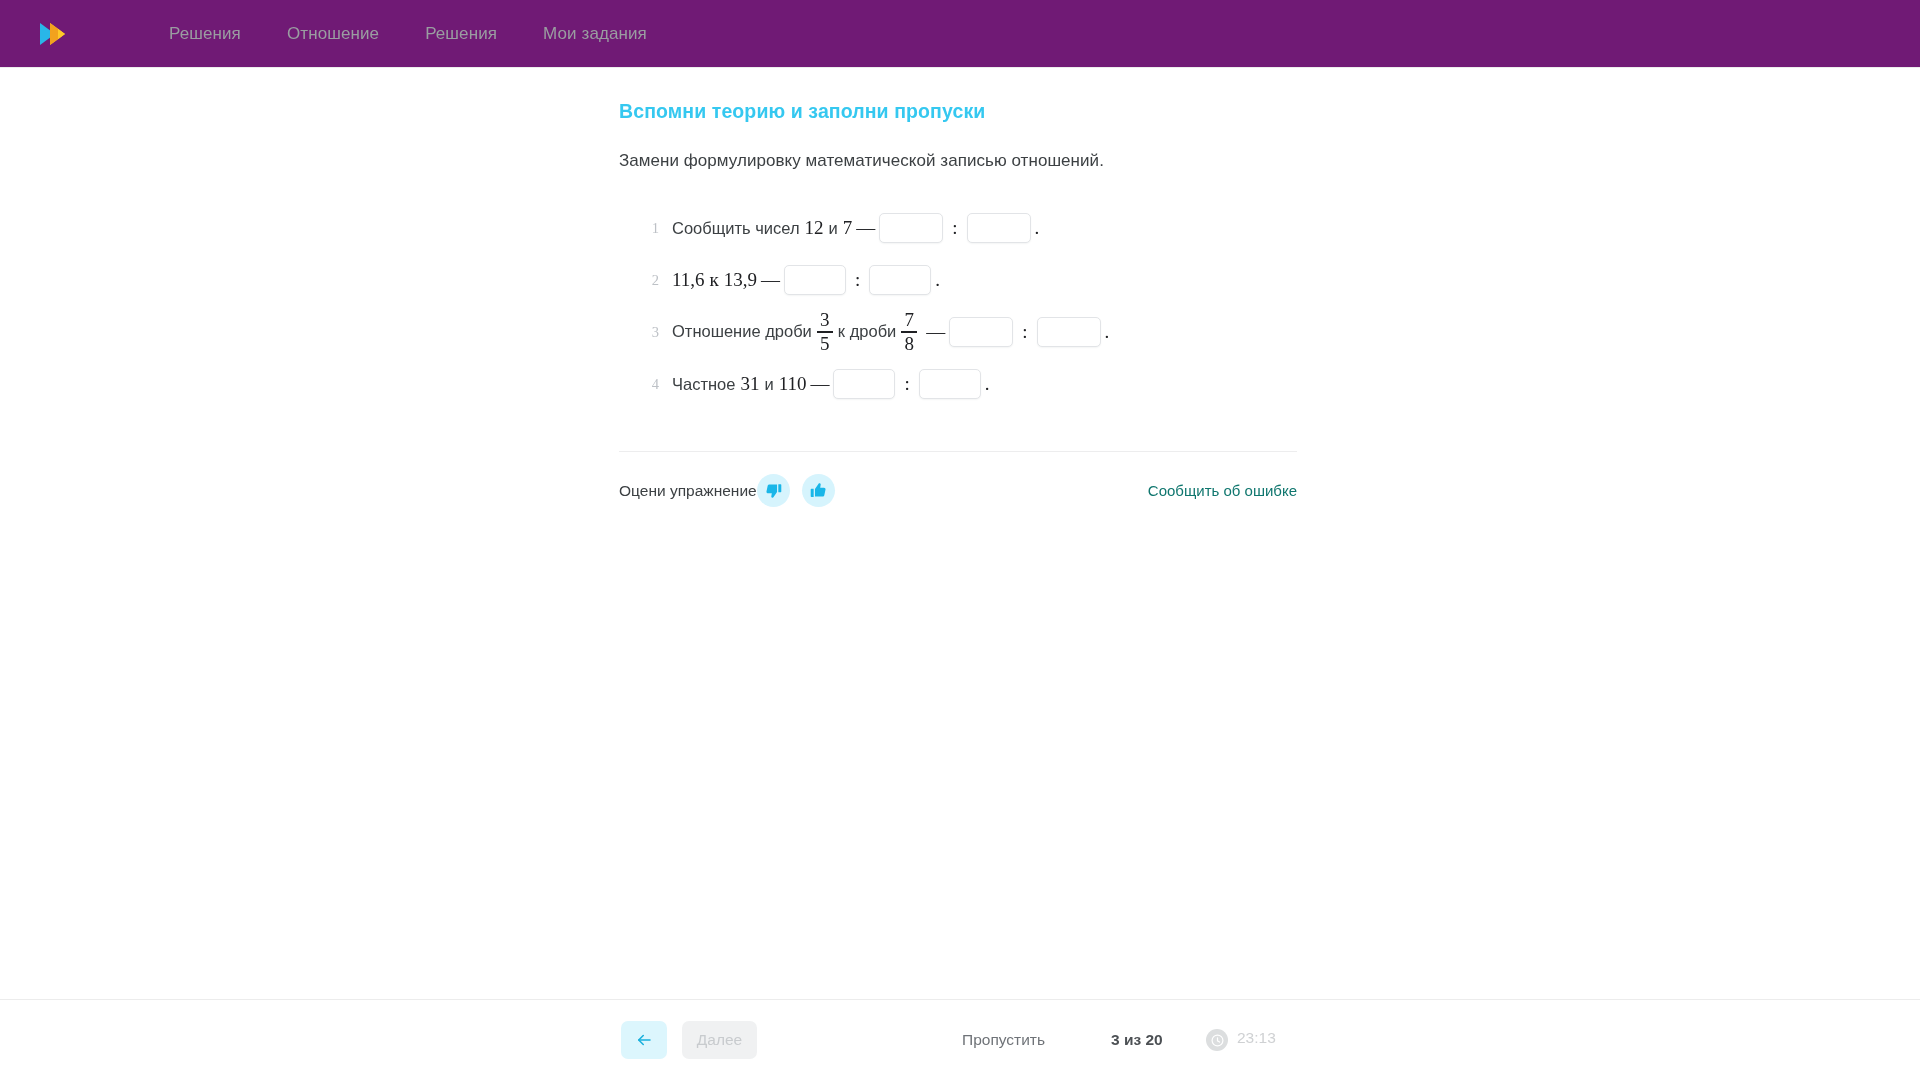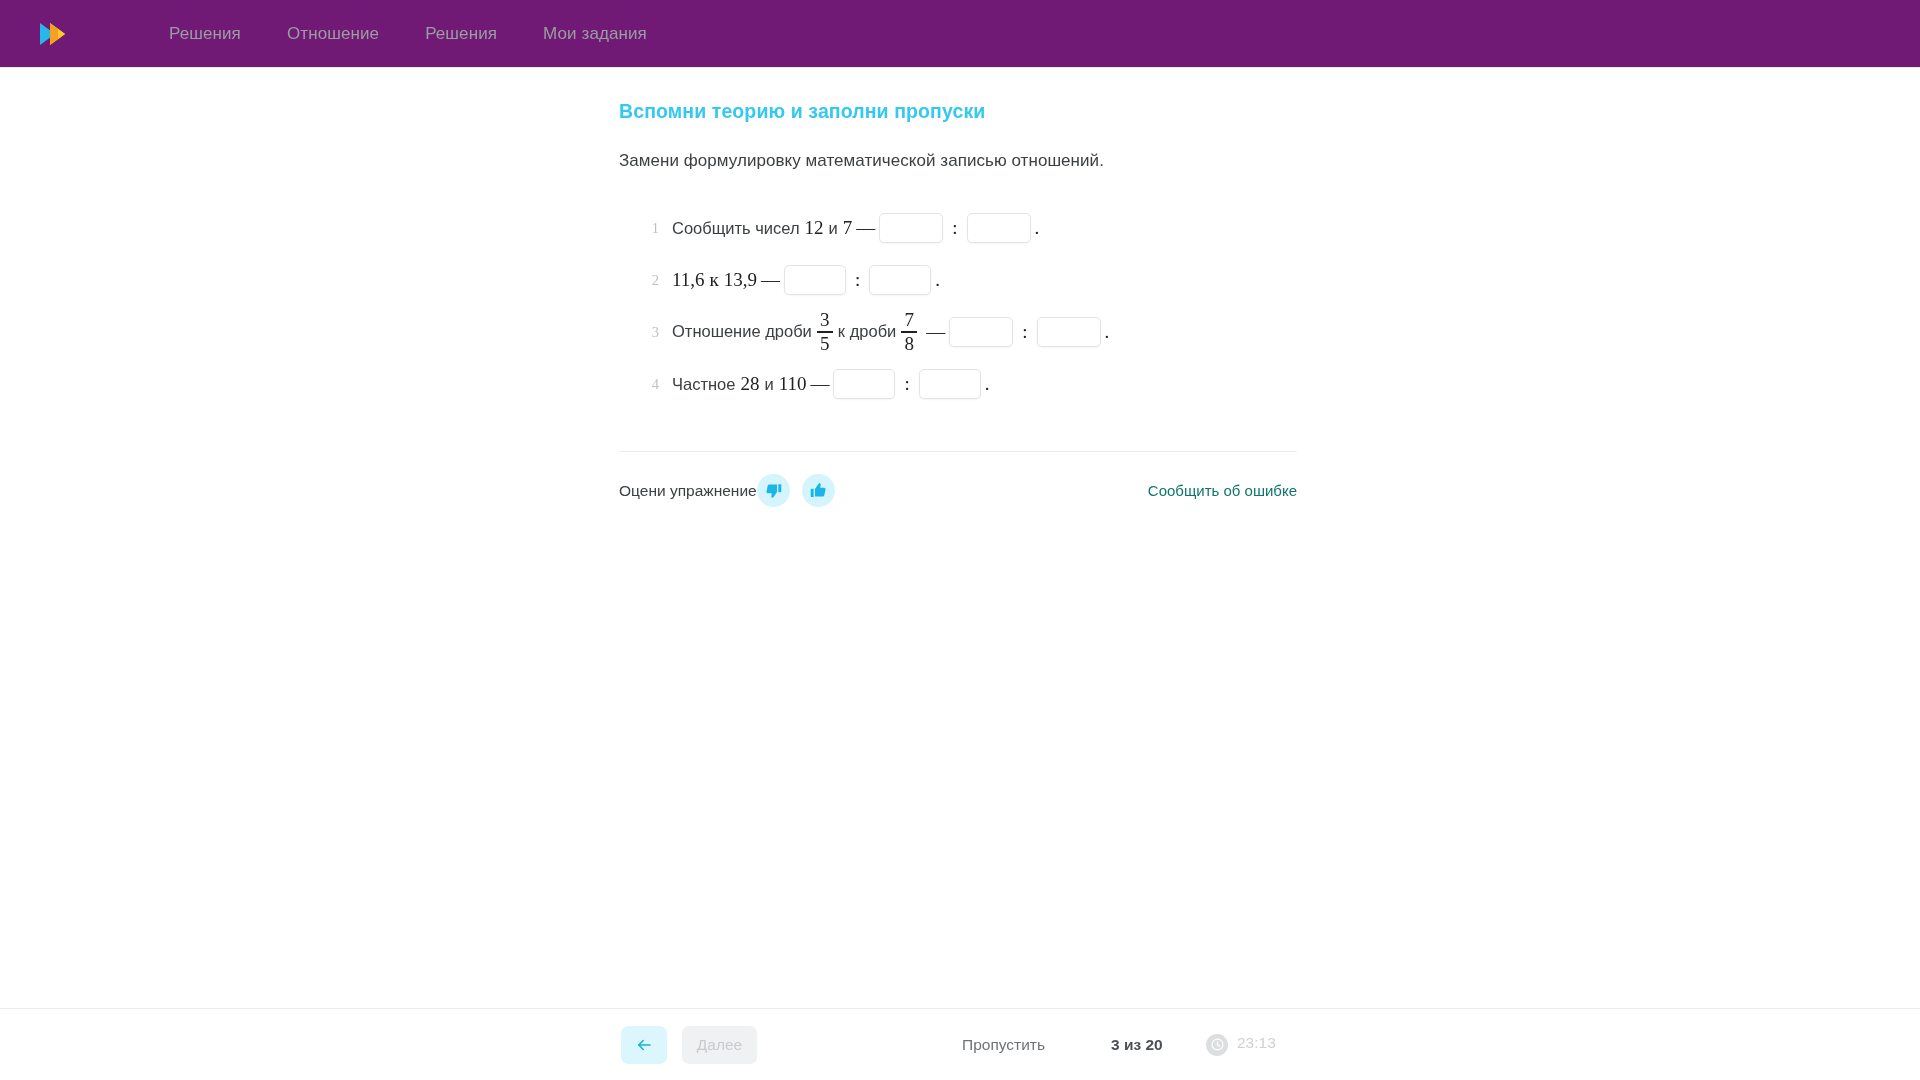--- a/index.html
+++ b/index.html
@@ -201,21 +201,21 @@
     color: #0f766e;
     cursor: pointer;
     white-space: nowrap;
   }
 
   
   .footer {
     position: absolute;
     left: 0; bottom: 0;
     width: 100%;
-    height: 72px;
+    height: 81px;
     border-top: 1px solid #ececec;
     background: #ffffff;
   }
   .footer-inner {
     position: relative;
     height: 100%;
     display: flex;
     align-items: center;
   }
   .btn-back {
@@ -361,21 +361,21 @@
           <input class="ans w1" type="text" value="" style="">
           <span class="period">.</span>
         </div>
       </div>
 
       <div class="row">
         <div class="row-num">4</div>
         <div class="row-body">
           <span class="txt">Частное</span>
           <span class="sp"></span>
-          <span class="math">28</span>
+          <span class="math">31</span>
           <span class="sp"></span>
           <span class="txt">и</span>
           <span class="sp"></span>
           <span class="math">110</span>
           <span class="dash">—</span>
           <input class="ans w2" type="text" value="" style="">
           <span class="colon">:</span>
           <input class="ans w2" type="text" value="" style="">
           <span class="period">.</span>
         </div>

